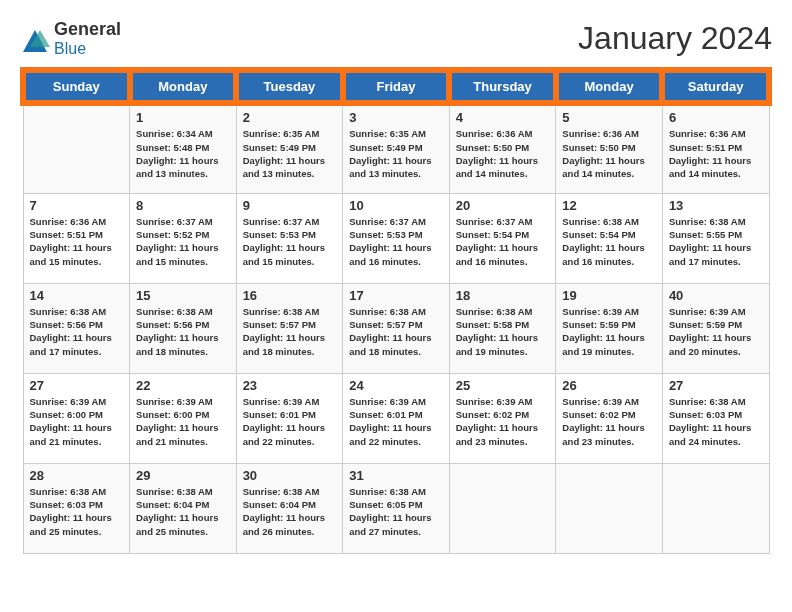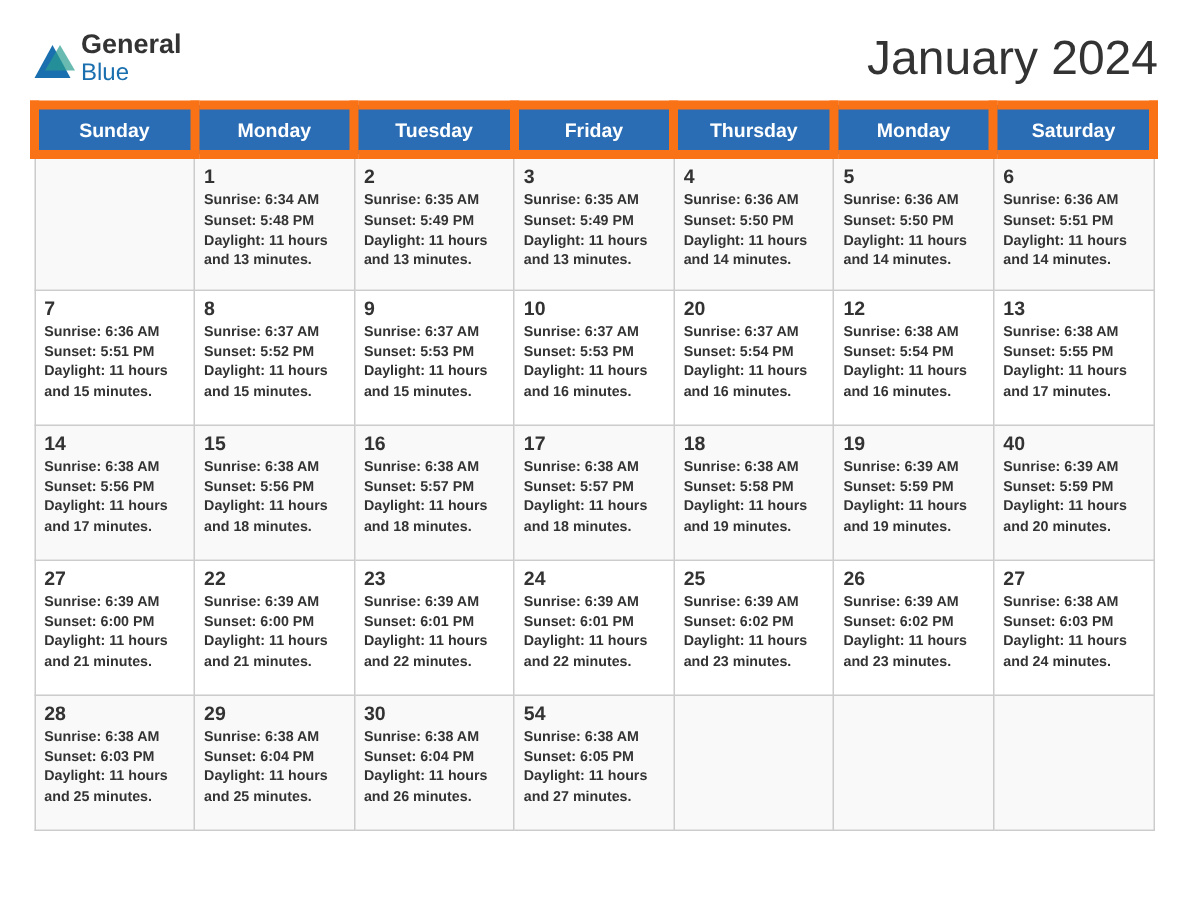--- a/index.html
+++ b/index.html
@@ -341,21 +341,21 @@
 and 25 minutes.</div>
         </td>
         <td>
           <span class="day-num">30</span>
           <div class="day-detail" style="white-space: pre-line;">Sunrise: 6:38 AM
 Sunset: 6:04 PM
 Daylight: 11 hours
 and 26 minutes.</div>
         </td>
         <td>
-          <span class="day-num">54</span>
+          <span class="day-num">31</span>
           <div class="day-detail" style="white-space: pre-line;">Sunrise: 6:38 AM
 Sunset: 6:05 PM
 Daylight: 11 hours
 and 27 minutes.</div>
         </td>
         <td></td>
         <td></td>
         <td></td>
       </tr>
     </tbody>

